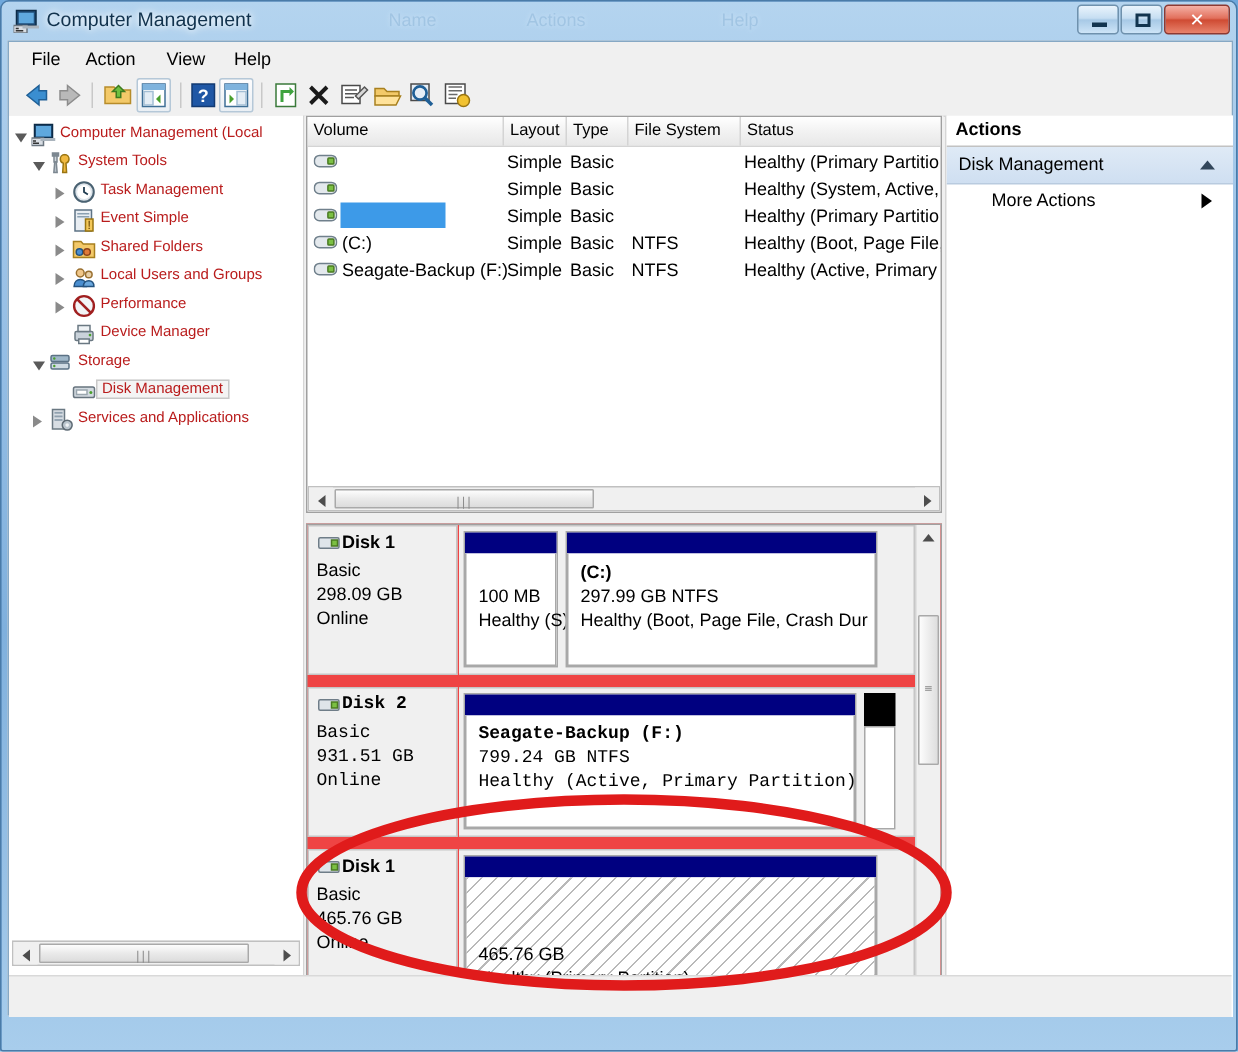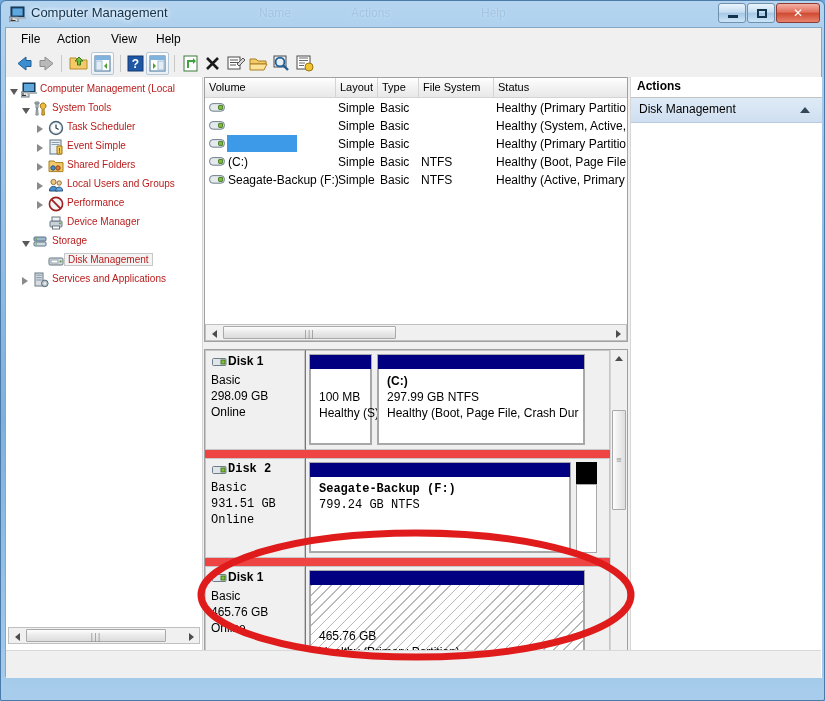--- a/index.html
+++ b/index.html
@@ -387,21 +387,21 @@
           </div>
           <div class="tnode" style="left: 30px; top: 42px;">
             <span class="exp">
               <i class="arrow-c"></i>
             </span>
             <svg style="position:absolute;left:12px;top:1px;width:16px;height:16px" viewBox="0 0 16 16">
         <circle cx="8" cy="8" r="6.5" fill="#dfe6ec" stroke="#4a6272" stroke-width="1.4"></circle>
         <circle cx="8" cy="8" r="4.6" fill="#fff"></circle>
         <path d="M8 4.6 V8 L10.6 9.6" stroke="#1f3b50" stroke-width="1.2" fill="none"></path>
             </svg>
-            <span class="tlabel">Task Scheduler</span>
+            <span class="tlabel">Task Management</span>
           </div>
           <div class="tnode" style="left: 30px; top: 61px;">
             <span class="exp">
               <i class="arrow-c"></i>
             </span>
             <svg style="position:absolute;left:12px;top:1px;width:16px;height:16px" viewBox="0 0 16 16">
         <rect x="2" y="1" width="11" height="14" fill="#e9eef3" stroke="#5d7385"></rect>
         <rect x="3.5" y="3" width="8" height="1" fill="#8aa0b2"></rect>
         <rect x="3.5" y="5" width="8" height="1" fill="#8aa0b2"></rect>
         <path d="M9 7 l5 0 l0 8 l-5 0 z" fill="#f3c85a" stroke="#9a7511"></path>
@@ -611,20 +611,21 @@
         <span class="dline" style="top:22px">Basic</span>
         <span class="dline" style="top:38px">931.51 GB</span>
         <span class="dline" style="top:54px">Online</span>
       </div>
               <div class="diskbar">
         <div class="part" style="left:3px;width:262px">
           <div class="cap"></div>
           <div class="body">
             <span class="ptxt b" style="left:8px;top:5px">Seagate-Backup  (F:)</span>
             <span class="ptxt" style="left:8px;top:21px">799.24 GB NTFS</span>
+            <span class="ptxt" style="left:8px;top:37px">Healthy (Active, Primary Partition)</span>
           </div>
         </div>
         <div class="unalloc" style="left:270px"></div>
         <div class="unalloc-body" style="left:270px"></div>
               </div>
             </div>
             <div class="diskrow" style="top: 216px;">
       <div class="diskinfo">
         <svg class="dicon" viewBox="0 0 15 11">
           <rect x="0.5" y="1.5" width="13.5" height="7" rx="1" fill="#dfe5ea" stroke="#6f7d88"></rect>
@@ -670,20 +671,24 @@
     </div>
 
     <div id="rightpane">
       <div id="actions-hdr">
         <span>Actions</span>
       </div>
       <div class="act-group" style="top:21px">
         <span class="lbl">Disk Management</span>
         <span class="chev-up"></span>
       </div>
+      <div class="act-item" style="top:46px">
+        <span class="lbl">More Actions</span>
+        <span class="chev-right"></span>
+      </div>
     </div>
 
     <div id="statusstrip">
       <div class="hsb" style="left:2px;top:-24px;width:192px">
         <div class="arrowbtn" style="left:0">
           <span class="tri" style="left:6px;top:5px;border-top:4px solid transparent;border-bottom:4px solid transparent;border-right:5px solid #4d4d4d"></span>
         </div>
         <div class="thumb" style="left:17px;width:140px">
           <span class="grip">|||</span>
         </div>

